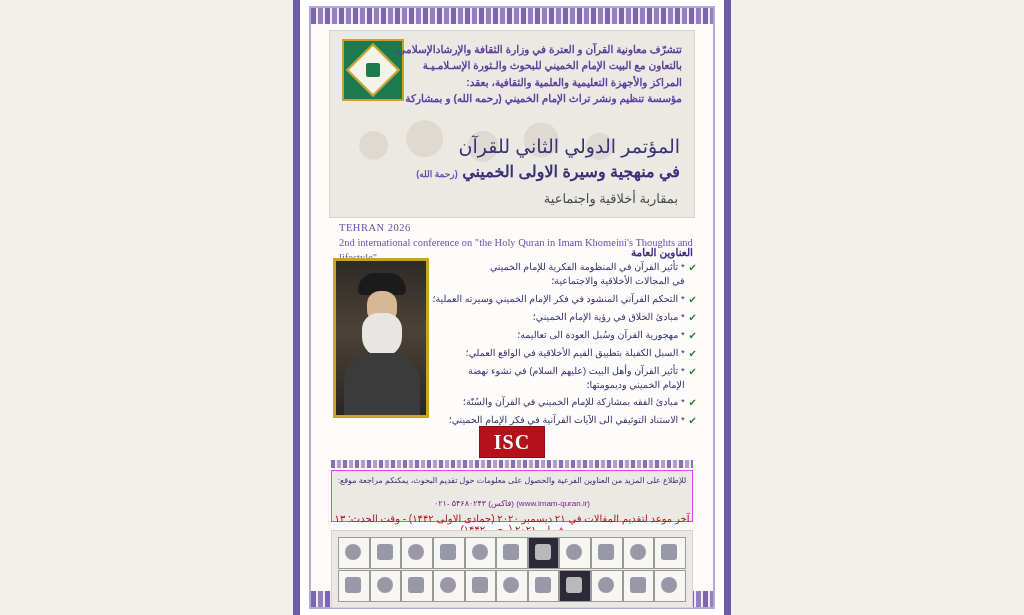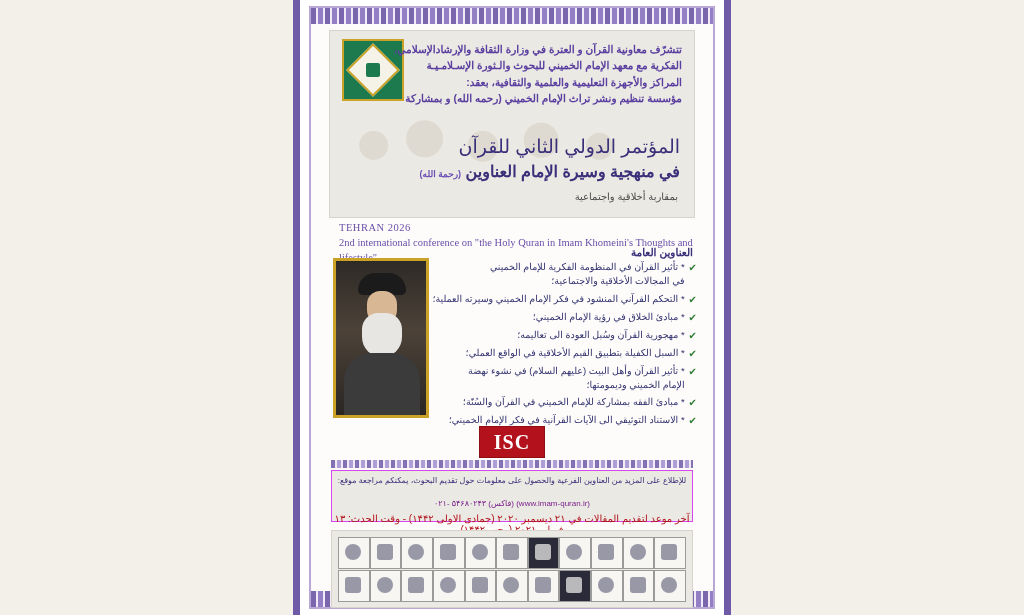--- a/index.html
+++ b/index.html
@@ -142,21 +142,21 @@
   .title-sub .small {
     font-size: 9px;
     color: #6b4fb5;
   }
   .title-approach {
     position: absolute;
     right: 16px;
     top: 160px;
     direction: rtl;
     color: #4b4b4b;
-    font-size: 10px;
+    font-size: 13px;
   }
   
   .english {
     position: absolute;
     left: 28px;
     top: 212px;
     color: #6a4fa8;
     font-size: 10.5px;
     line-height: 1.45;
     font-family: "Liberation Serif", serif;
@@ -339,27 +339,27 @@
       <div class="ornament-band bottom"></div>
 
       <div class="header-box">
         <div class="header-wave"></div>
         <div class="logo-tile">
           <div class="inner-diamond"></div>
           <div class="core"></div>
         </div>
         <div class="intro">
           <div>تتشرّف معاونية القرآن و العترة في وزارة الثقافة والإرشادالإسلامي،</div>
-          <div>الفكرية مع معهد الإمام الخميني للبحوث والـثورة الإسـلامـيـة</div>
+          <div>بالتعاون مع البيت الإمام الخميني للبحوث والـثورة الإسـلامـيـة</div>
           <div>المراكز والأجهزة التعليمية والعلمية والثقافية، بعقد:</div>
           <div>مؤسسة تنظيم ونشر تراث الإمام الخميني (رحمه الله) و بمشاركة</div>
         </div>
         <div class="title-main">المؤتمر الدولي الثاني للقرآن</div>
         <div class="title-sub">
-          <span>في منهجية وسيرة الإمام العناوين</span>
+          <span>في منهجية وسيرة الاولى الخميني</span>
           <span class="small">(رحمة الله)</span>
         </div>
         <div class="title-approach">بمقاربة أخلاقية واجتماعية</div>
       </div>
 
       <div class="english">
         <div class="year">TEHRAN 2026</div>
         <div>2nd international conference on "the Holy Quran in Imam Khomeini's Thoughts and lifestyle"</div>
       </div>
 

